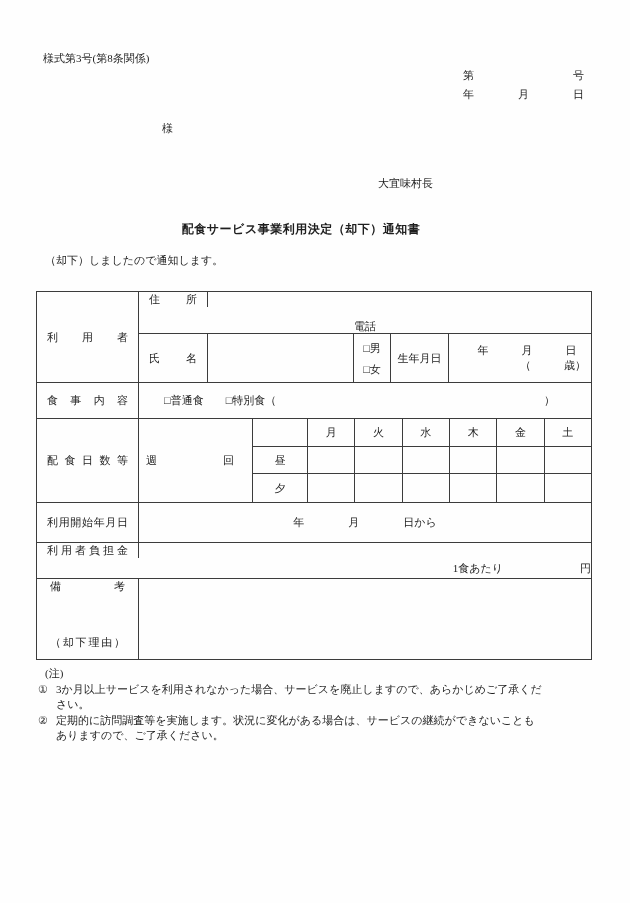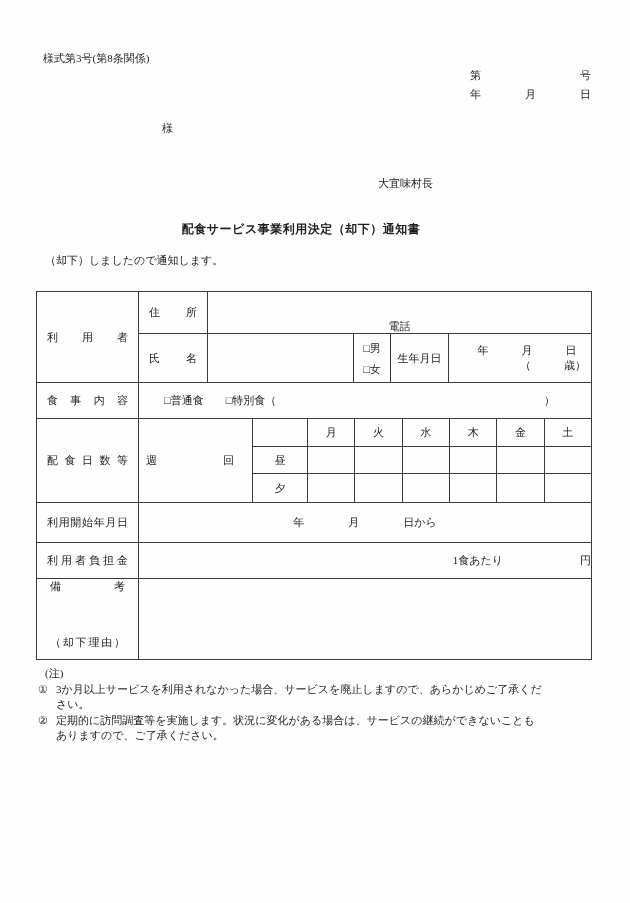--- a/index.html
+++ b/index.html
@@ -43,21 +43,21 @@
   .note-num { width:18px; flex-shrink:0; }
   .note-text { flex:1; white-space:pre-line; }
 </style>
 </head>
 <body>
 
 <div class="page">
 
   <div class="abs nowrap" style="left:43px; top:51px;">様式第3号(第8条関係)</div>
 
-  <div class="abs docno-block" style="right:47px; top:66px;text-align:center;">
+  <div class="abs docno-block" style="right:54px; top:66px;text-align:center;">
     <div class="nowrap">第　　　　　　　　　号</div>
     <div class="nowrap">年　　　　月　　　　日</div>
   </div>
 
   <div class="abs" style="left:162px; top:121px;">様</div>
 
   <div class="abs nowrap" style="left:378px; top:176px;">大宜味村長</div>
 
   <div class="abs title" style="top:221px;">配食サービス事業利用決定（却下）通知書</div>
 
@@ -65,21 +65,21 @@
     <div>（却下）しましたので通知します。</div>
   </div>
 
   <div class="tbl">
 
     <div class="tr" style="height:91px;">
       <div class="td" style="width:102px;">
         <div class="jl">利用者</div>
       </div>
       <div class="col">
-        <div class="tr" style="height:42px;">
+        <div class="tr" style="height:42px;flex-direction:column;">
           <div class="td" style="width:69px;">
             <div class="jl">住所</div>
           </div>
           <div class="td nr phone-cell" style="flex:1;">
             <div>電話</div>
           </div>
         </div>
         <div class="tr nb" style="flex:1;">
           <div class="td" style="width:69px;">
             <div class="jl">氏名</div>
@@ -151,21 +151,21 @@
 
     <div class="tr" style="height:40px;">
       <div class="td" style="width:102px;">
         <div class="jl">利用開始年月日</div>
       </div>
       <div class="td nr center" style="flex:1;">
         <span class="nowrap">年　　　　月　　　　日から</span>
       </div>
     </div>
 
-    <div class="tr" style="height:36px;">
+    <div class="tr" style="height:36px;flex-direction:column;">
       <div class="td" style="width:102px;">
         <div class="jl">利用者負担金</div>
       </div>
       <div class="td nr center" style="flex:1;justify-content:flex-end;">
         <span class="nowrap">1食あたり　　　　　　　円</span>
       </div>
     </div>
 
     <div class="tr nb" style="height:80px;">
       <div class="td remarks-label" style="width:102px;gap:40px;">

